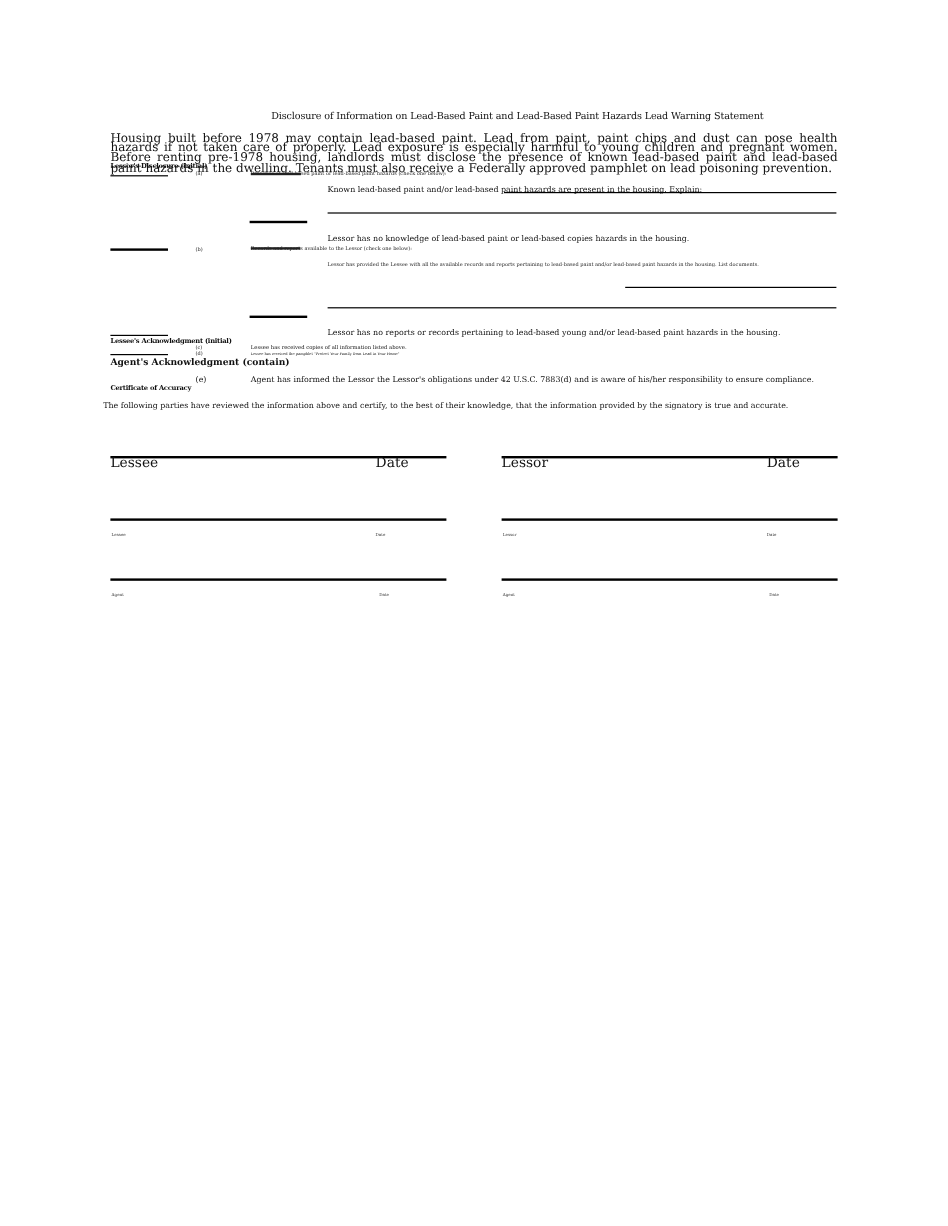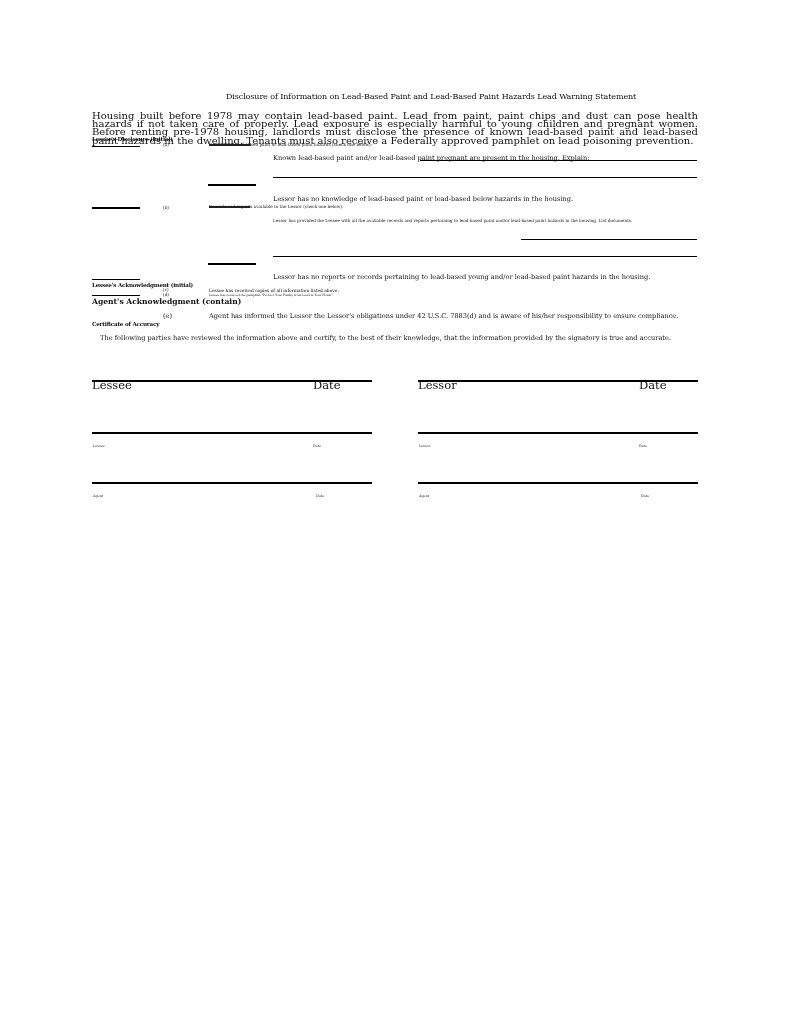--- a/index.html
+++ b/index.html
@@ -23,26 +23,26 @@
 <body>
 
 <div class="abs title">Disclosure of Information on Lead-Based Paint and Lead-Based Paint Hazards Lead Warning Statement</div>
 <div class="abs intro">Housing built before 1978 may contain lead-based paint. Lead from paint, paint chips and dust can pose health hazards if not taken care of properly. Lead exposure is especially harmful to young children and pregnant women. Before renting pre-1978 housing, landlords must disclose the presence of known lead-based paint and lead-based paint hazards in the dwelling. Tenants must also receive a Federally approved pamphlet on lead poisoning prevention.</div>
 
 <div class="abs label-b" style="left:92px;top:136px;">Lessor's Disclosure (initial)</div>
 <div class="line" style="left:92px;top:146px;width:48px;height:1px;"></div>
 <div class="abs tiny" style="left:163px;top:142px;">(a)</div>
 <div class="abs tiny" style="left:209px;top:142px;"><span class="strike">Presence of lead-ba</span><span>sed paint or lead-based paint hazards (check one below):</span></div>
 
-<div class="abs small" style="left:273px;top:154px;">Known lead-based paint and/or lead-based paint pregnant are present in the housing. Explain:</div>
+<div class="abs small" style="left:273px;top:154px;">Known lead-based paint and/or lead-based paint hazards are present in the housing. Explain:</div>
 <div class="line" style="left:420px;top:160px;width:277px;height:1px;"></div>
 <div class="line" style="left:273px;top:177px;width:424px;height:1px;"></div>
 <div class="line" style="left:208px;top:184px;width:48px;height:1.5px;"></div>
 
-<div class="abs small" style="left:273px;top:195px;">Lessor has no knowledge of lead-based paint or lead-based below hazards in the housing.</div>
+<div class="abs small" style="left:273px;top:195px;">Lessor has no knowledge of lead-based paint or lead-based copies hazards in the housing.</div>
 <div class="line" style="left:92px;top:207px;width:48px;height:2px;"></div>
 <div class="abs tiny" style="left:163px;top:205px;">(b)</div>
 <div class="abs tiny" style="left:209px;top:204px;"><span class="strike">Records and report</span><span>s available to the Lessor (check one below):</span></div>
 
 <div class="abs tiny" style="left:273px;top:218px;">Lessor has provided the Lessee with all the available records and reports pertaining to lead-based paint and/or lead-based paint hazards in the housing. List documents.</div>
 <div class="line" style="left:521px;top:239px;width:176px;height:1px;"></div>
 <div class="line" style="left:273px;top:256px;width:424px;height:1px;"></div>
 <div class="line" style="left:208px;top:263px;width:48px;height:1.5px;"></div>
 
 <div class="abs small" style="left:273px;top:273px;">Lessor has no reports or records pertaining to lead-based young and/or lead-based paint hazards in the housing.</div>
@@ -53,21 +53,21 @@
 <div class="abs tiny" style="left:163px;top:292px;">(d)</div>
 <div class="abs" style="left:209px;top:288px;font-size:4.4px;">Lessee has received copies of all information listed above.</div>
 <div class="abs" style="left:209px;top:293px;font-size:3px;">Lessee has received the pamphlet "Protect Your Family from Lead in Your Home"</div>
 <div class="line" style="left:92px;top:295px;width:48px;height:1px;"></div>
 
 <div class="abs" style="left:92px;top:297px;font-size:7.6px;font-weight:bold;">Agent's Acknowledgment (contain)</div>
 <div class="abs small" style="left:163px;top:312px;">(e)</div>
 <div class="abs small" style="left:209px;top:312px;">Agent has informed the Lessor the Lessor's obligations under 42 U.S.C. 7883(d) and is aware of his/her responsibility to ensure compliance.</div>
 
 <div class="abs label-b" style="left:92px;top:321px;">Certificate of Accuracy</div>
-<div class="abs small" style="left:100px;top:334px;">The following parties have reviewed the information above and certify, to the best of their knowledge, that the information provided by the signatory is true and accurate.</div>
+<div class="abs small" style="left:86px;top:334px;">The following parties have reviewed the information above and certify, to the best of their knowledge, that the information provided by the signatory is true and accurate.</div>
 
 <div class="line" style="left:92px;top:380px;width:280px;height:2px;"></div>
 <div class="abs sigbig" style="left:92px;top:378px;">Lessee</div>
 <div class="abs sigbig" style="left:313px;top:378px;">Date</div>
 <div class="line" style="left:418px;top:380px;width:280px;height:2px;"></div>
 <div class="abs sigbig" style="left:418px;top:378px;">Lessor</div>
 <div class="abs sigbig" style="left:639px;top:378px;">Date</div>
 
 <div class="line" style="left:92px;top:432px;width:280px;height:2px;"></div>
 <div class="abs sigtiny" style="left:93px;top:444px;">Lessee</div>

